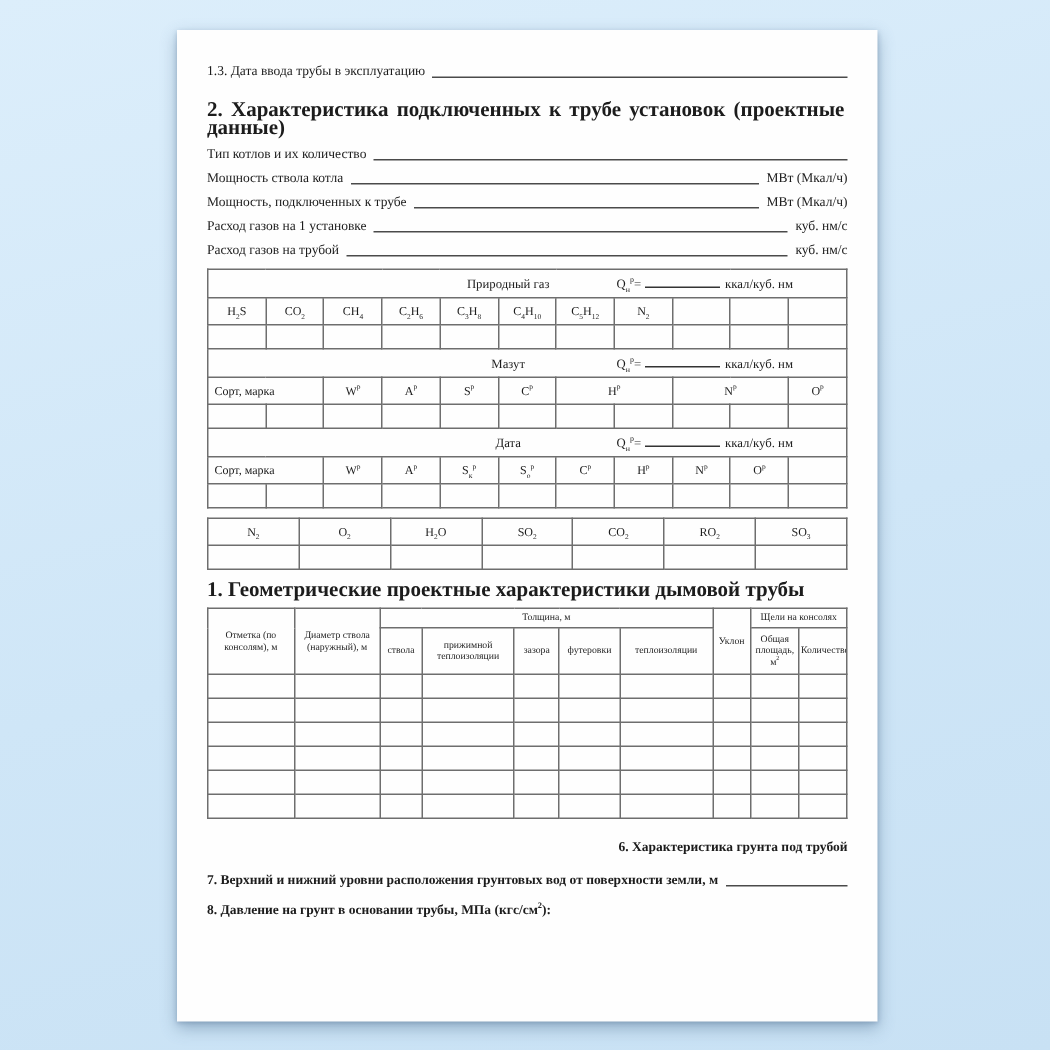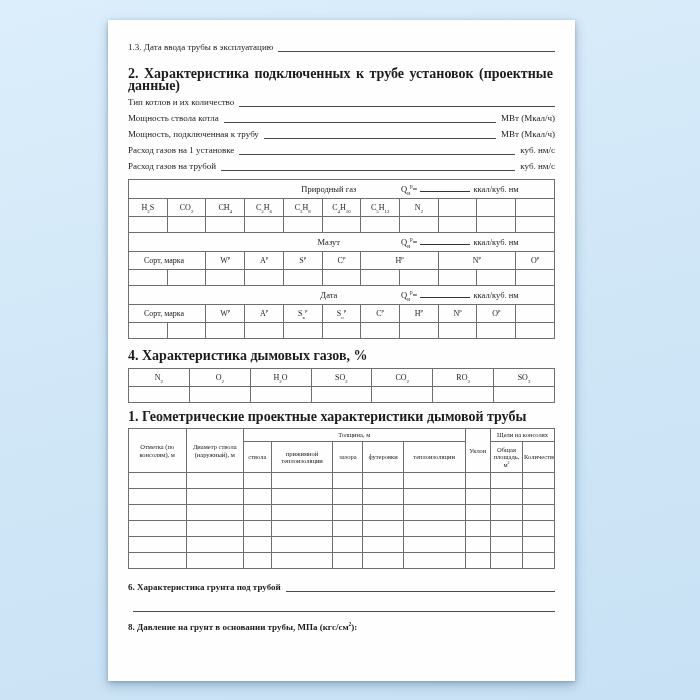--- a/index.html
+++ b/index.html
@@ -4,50 +4,50 @@
 <style>
   html,body{margin:0;padding:0;}
   body{
     width:700px;height:700px;
     background:linear-gradient(165deg,#dceefb 0%,#cfe6f7 55%,#c8e1f4 100%);
     font-family:"Liberation Serif","DejaVu Serif",serif;
     color:#1c1c1c;
     overflow:hidden;
   }
   .paper{
-    position:absolute;left:108px;top:20px;width:467px;height:661px;
+    position:absolute;left:118px;top:20px;width:467px;height:661px;
     background:#fefefe;
     box-shadow:0 4px 10px rgba(80,110,145,.45),0 1px 3px rgba(80,110,145,.35);
     box-sizing:border-box;
     padding:22px 20px 0 20px;
   }
   .line{display:flex;align-items:flex-end;font-size:9px;line-height:11px;}
   .line .lbl{white-space:nowrap;}
   .line .fill{flex:1;border-bottom:1px solid #4a4a4a;margin:0 0 1px 5px;height:9px;}
   .line .unit{white-space:nowrap;margin-left:5px;}
   .sec-title{font-weight:bold;font-size:14px;line-height:12px;}
   .ws{word-spacing:2px;}
   .b{font-weight:bold;}
-  .mt15{margin-top:15px;}.mt16{margin-top:16px;}.mt13{margin-top:13px;}
+  .mt15{margin-top:15px;}.mt16{margin-top:16px;}.mt13{margin-top:13px;flex-direction:column;}
   .mt11{margin-top:11px;}.mt9{margin-top:9px;}.mt8{margin-top:8px;}
   .mt7{margin-top:7px;}.mt5{margin-top:5px;}
 
   table{border-collapse:collapse;table-layout:fixed;width:100%;}
   td{border:1px solid #6e6e6e;padding:0 1px;text-align:center;vertical-align:middle;
      font-size:8px;line-height:9px;overflow:hidden;}
   sub,sup{font-size:0.62em;line-height:0;}
 
   .fuel tr.band{height:19px;}
   .fuel tr.hdr{height:18px;}
   .fuel tr.empty{height:16px;}
   .fuel td.band-cell{position:relative;font-size:8.5px;}
   .band-name{display:block;padding-right:6%;}
   .band-q{position:absolute;left:64%;top:4px;white-space:nowrap;font-size:8.5px;}
   .qline{display:inline-block;width:50px;border-bottom:1px solid #333;height:7px;margin:0 3px;}
-  .ta-l{text-align:left;padding-left:15px;}
+  .ta-l{text-align:left;padding-left:4px;}
 
   .gas tr.hdr{height:18px;}
   .gas tr.empty{height:16px;}
 
   .geo td{font-size:6.5px;line-height:7.5px;}
   .geo tr.h1{height:13px;}
   .geo tr.h2{height:31px;}
   .geo tr.empty{height:16px;}
 </style>
 </head>
@@ -65,21 +65,21 @@
   <div class="line mt5">
     <span class="lbl">Тип котлов и их количество</span>
     <span class="fill"></span>
   </div>
   <div class="line mt5">
     <span class="lbl">Мощность ствола котла</span>
     <span class="fill"></span>
     <span class="unit">МВт (Мкал/ч)</span>
   </div>
   <div class="line mt5">
-    <span class="lbl">Мощность, подключенная к трубу</span>
+    <span class="lbl">Мощность, подключенных к трубе</span>
     <span class="fill"></span>
     <span class="unit">МВт (Мкал/ч)</span>
   </div>
   <div class="line mt5">
     <span class="lbl">Расход газов на 1 установке</span>
     <span class="fill"></span>
     <span class="unit">куб. нм/с</span>
   </div>
   <div class="line mt5">
     <span class="lbl">Расход газов на трубой</span>
@@ -191,21 +191,20 @@
           <td></td>
           <td></td>
           <td></td>
           <td></td>
           <td></td>
           <td></td>
     </tr>
   </tbody>
     </table>
 
-  <div class="sec-title mt11">4. Характеристика дымовых газов, %</div>
 
   <table class="gas" style="margin-top:6px;">
     <tbody>
         <tr class="hdr">
       <td>N<sub>2</sub></td>
       <td>O<sub>2</sub></td>
       <td>H<sub>2</sub>O</td>
       <td>SO<sub>2</sub></td>
       <td>CO<sub>2</sub></td>
       <td>RO<sub>2</sub></td>
@@ -328,19 +327,20 @@
           <td></td>
         </tr>
   </tbody>
     </table>
 
   <div class="line b mt13">
     <span class="lbl">6. Характеристика грунта под трубой</span>
     <span class="fill"></span>
   </div>
   <div class="line b mt9">
+    <span class="lbl">7. Верхний и нижний уровни расположения грунтовых вод от поверхности земли, м</span>
     <span class="fill"></span>
   </div>
   <div class="line b mt9">
     <span class="lbl">8. Давление на грунт в основании трубы, МПа (кгс/см<sup>2</sup>):</span>
   </div>
 
 </div>
 
 </body></html>

